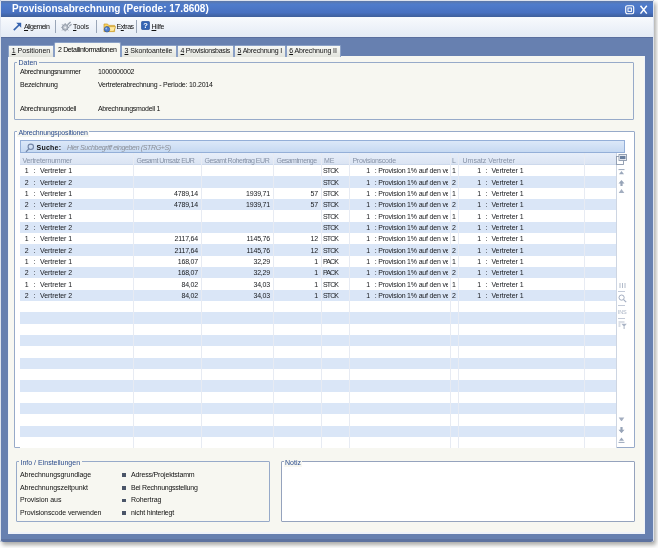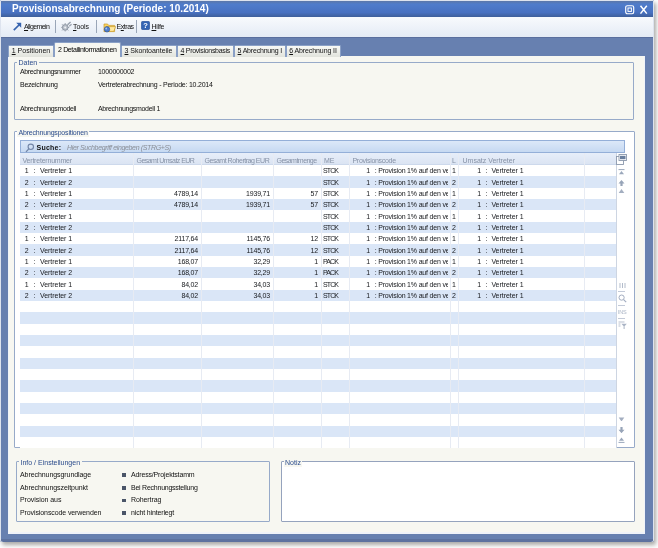--- a/index.html
+++ b/index.html
@@ -39,21 +39,21 @@
   background:repeating-linear-gradient(#ffffff 0px, #ffffff 11.333px, #dae6f7 11.333px, #dae6f7 22.666px); }
 .trow { position:absolute; left:20px; width:596px; height:11.333px; font-size:7px; color:#16181c; }
 .trow .c { position:absolute; top:0; line-height:11.333px; white-space:pre; }
 .trow .num { text-align:right; letter-spacing:-0.2px; }
 .vsep { position:absolute; top:153px; height:295px; width:1px; background:#e7ebf3; }
 .sideicon { position:absolute; font-size:7px; color:#8c99ad; }
 </style></head>
 <body>
 <div id="win">
   <div id="titlebar">
-    <span id="title">Provisionsabrechnung (Periode: 10.2014)</span>
+    <span id="title">Provisionsabrechnung (Periode: 17.8608)</span>
     <svg class="abs" style="left:624px;top:4px" width="26" height="10" viewBox="0 0 26 10">
       <rect x="0.7" y="0.7" width="8" height="8" rx="1.6" fill="none" stroke="#fff" stroke-width="1.15"></rect>
       <rect x="3" y="3" width="3.4" height="3.4" fill="none" stroke="#fff" stroke-width="1"></rect>
       <path d="M15.5 0.8 L21.8 8.6 M21.8 0.8 L15.5 8.6" stroke="#fff" stroke-width="1.5"></path>
     </svg>
   </div>
   <div id="toolbar">
     <svg class="abs" style="left:12px;top:4.5px" width="9" height="9" viewBox="0 0 9 9">
       <path d="M0.8 8.2 L6.5 2.5" stroke="#3663ae" stroke-width="1.7" fill="none"></path>
       <path d="M3.2 0.8 L8.2 0.8 L8.2 5.8 Z" fill="#3663ae"></path>

